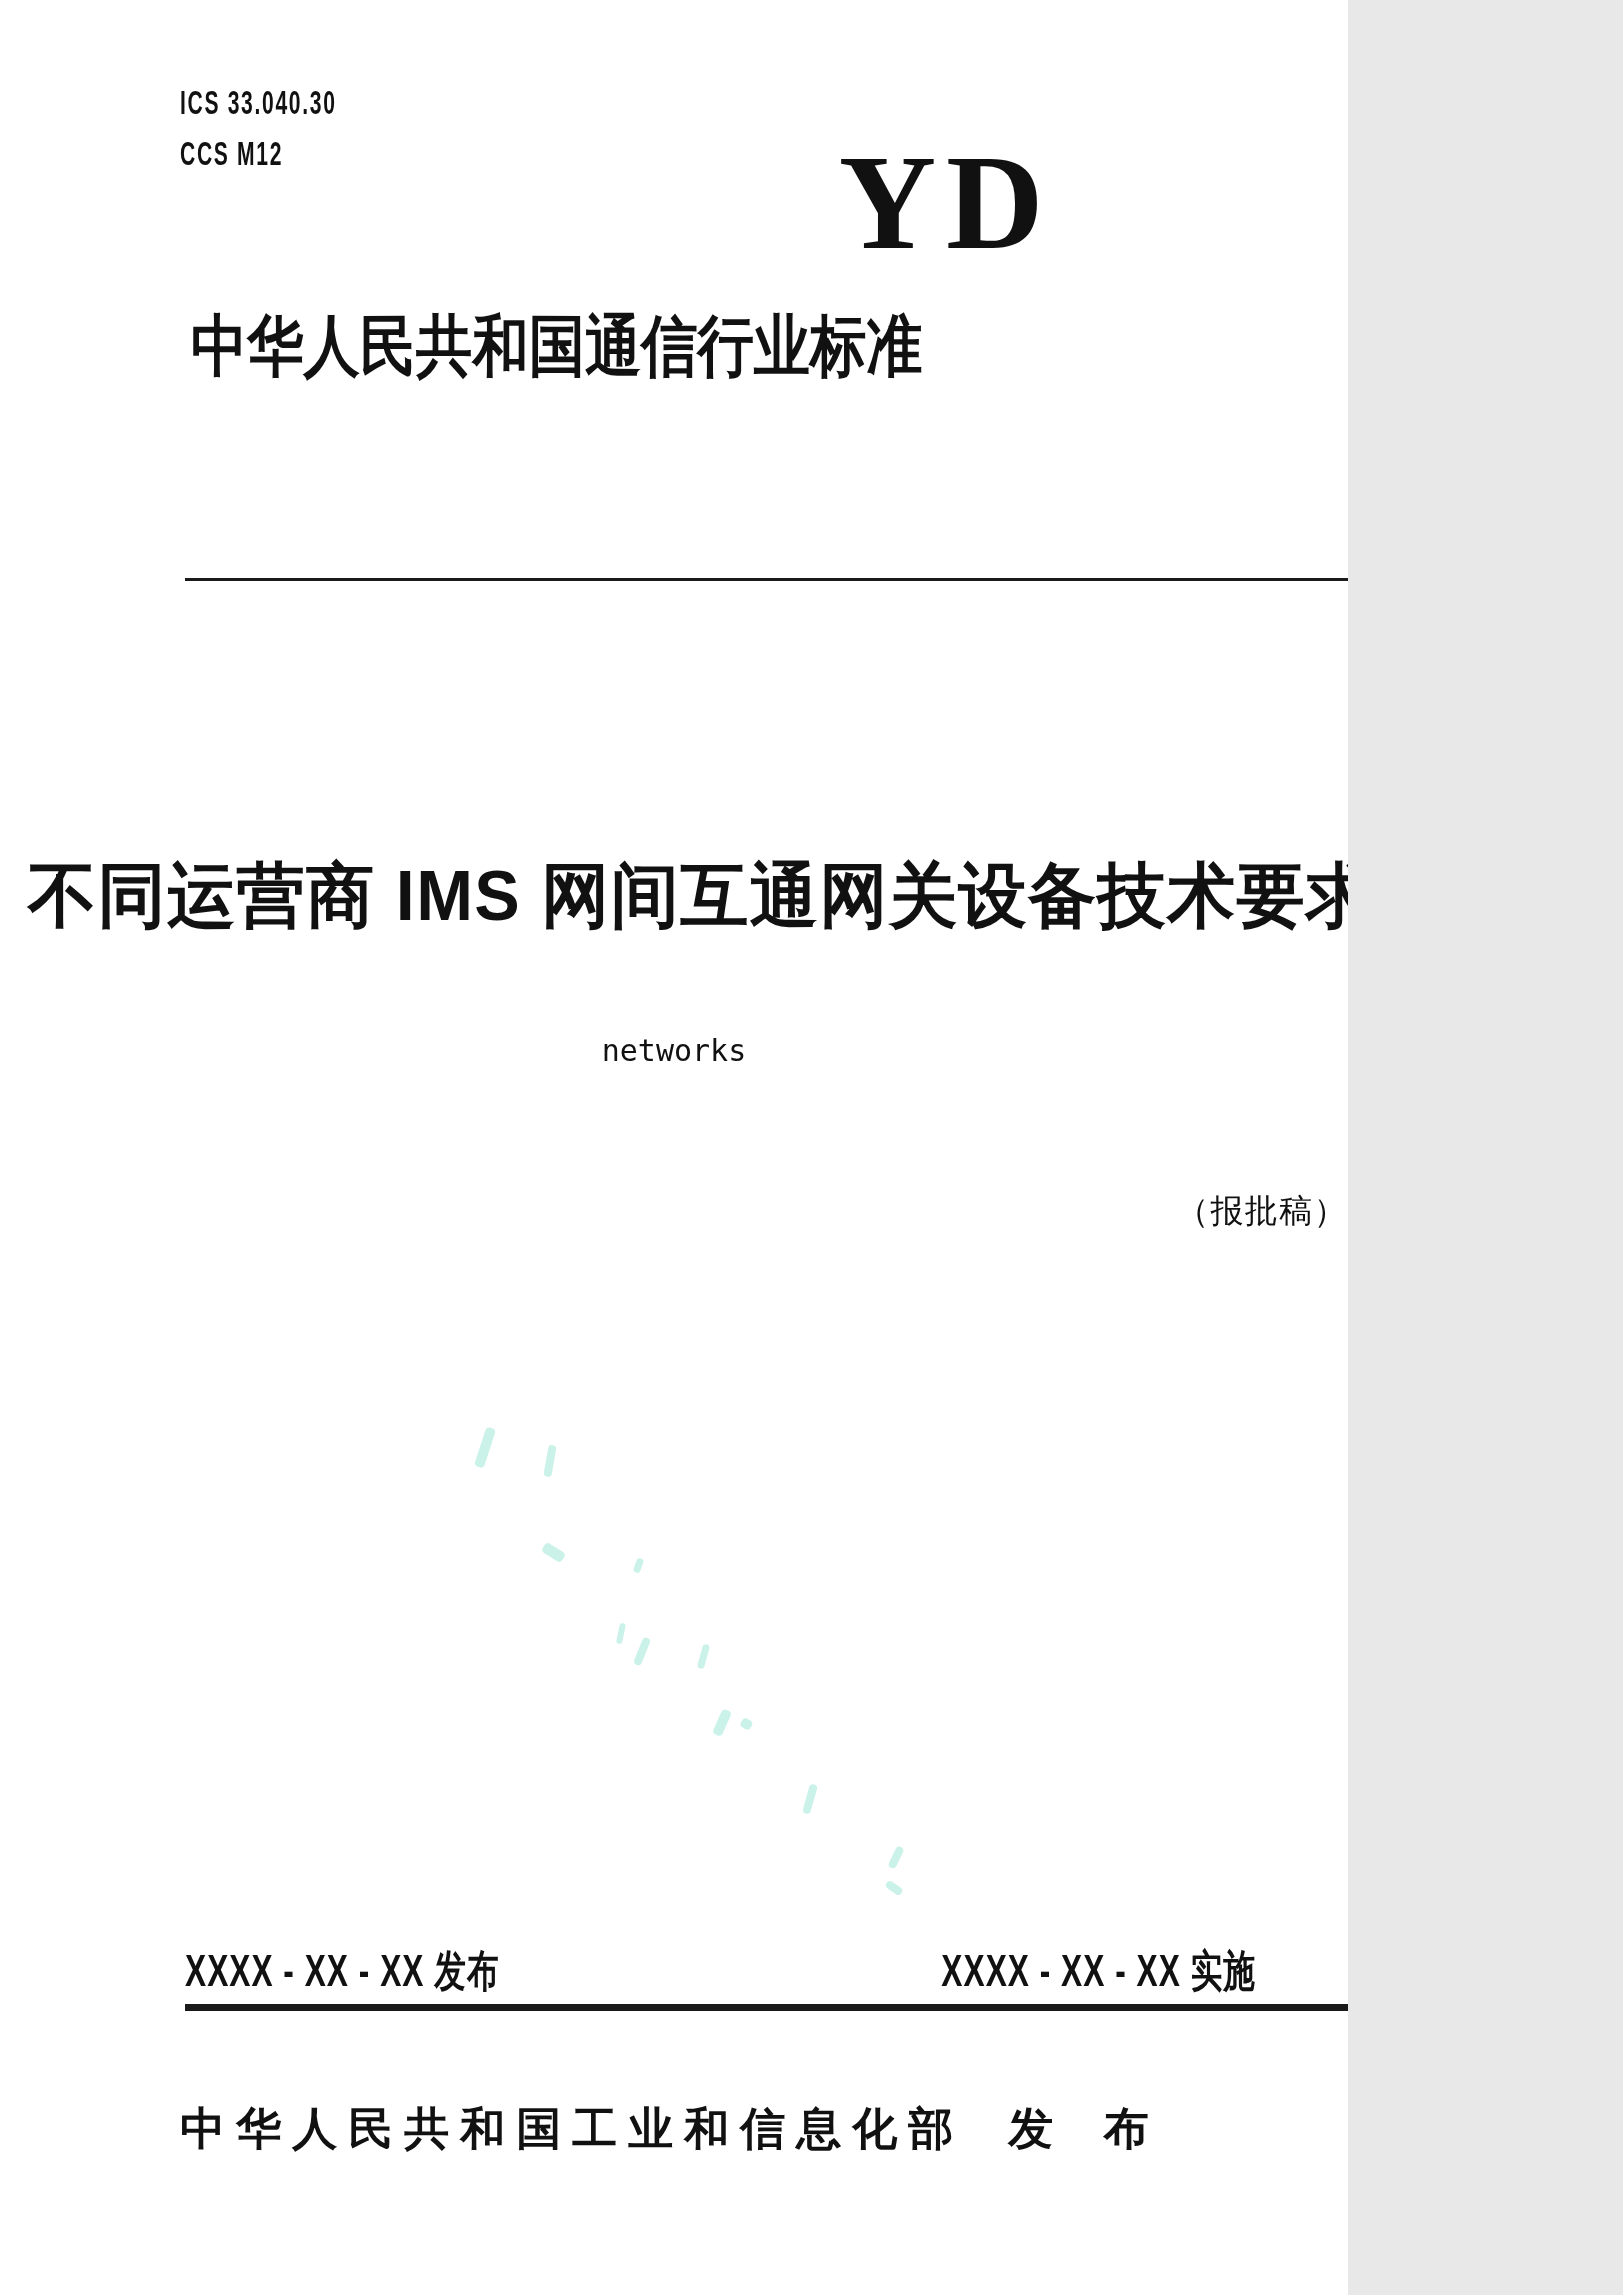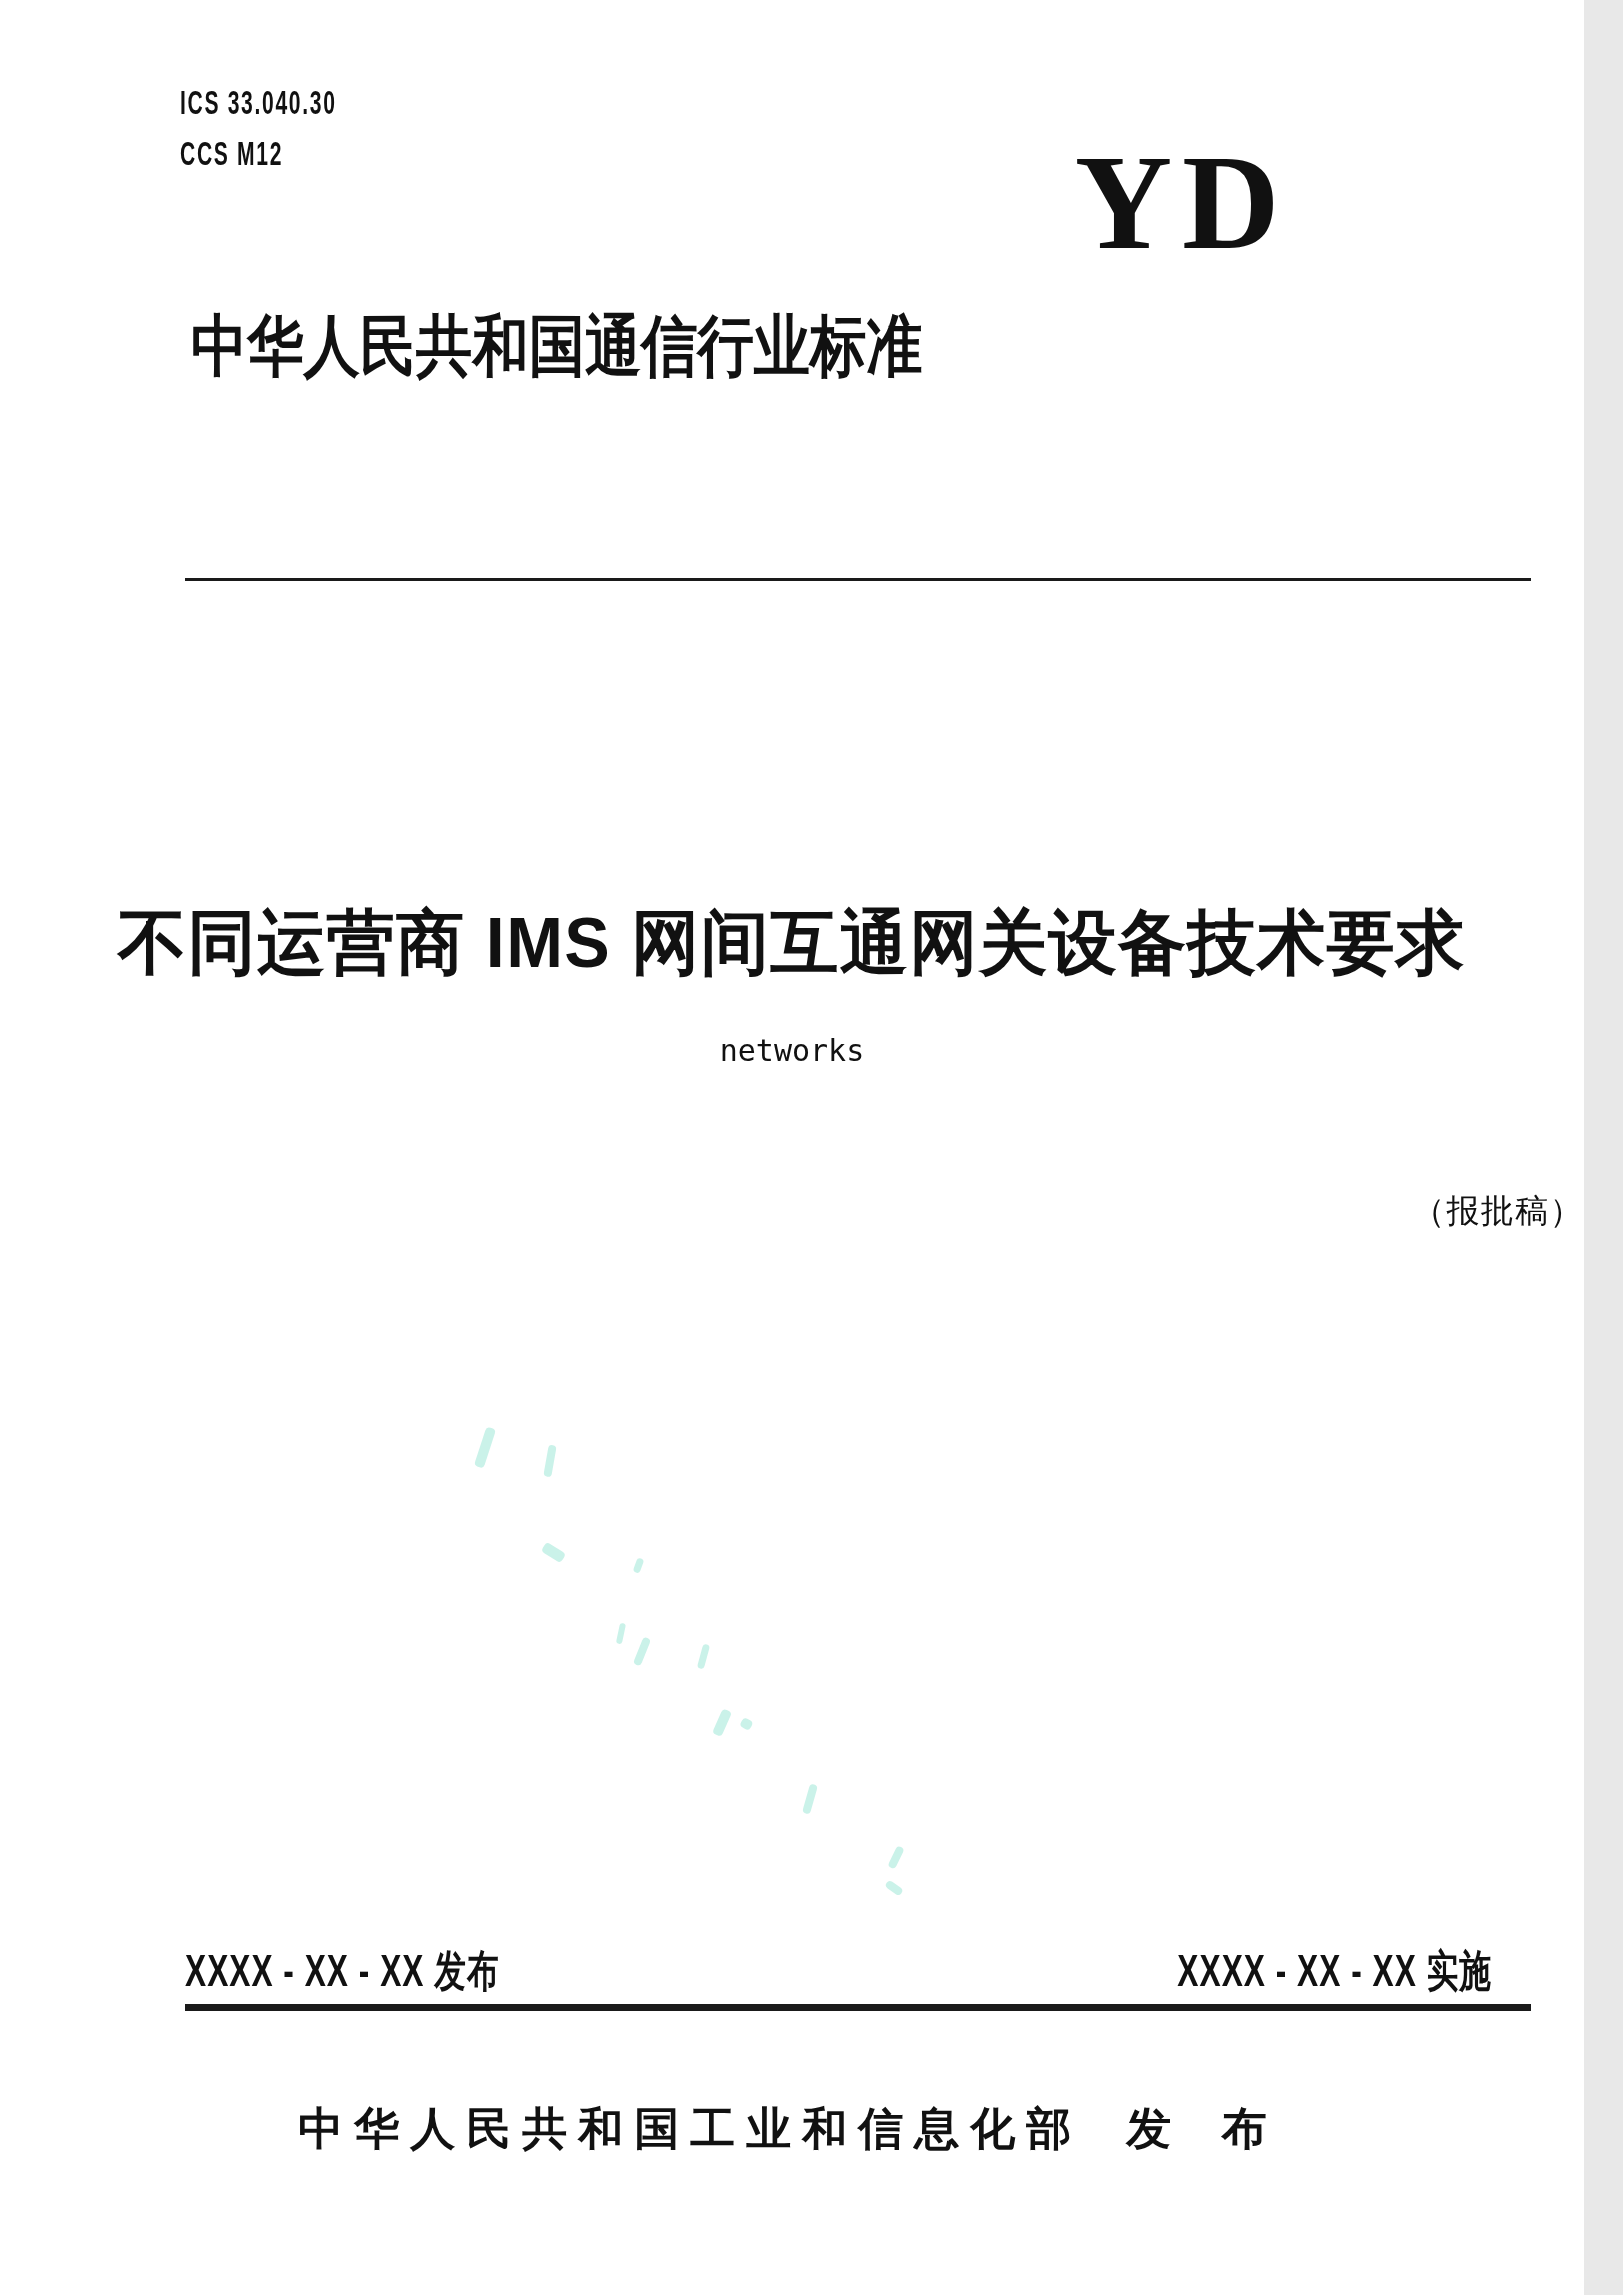--- a/index.html
+++ b/index.html
@@ -2,21 +2,21 @@
 <html style="font-size:11px"><head>
 <meta charset="utf-8">
 <style>
   html, body {
     margin: 0;
     padding: 0;
     background: #e8e8e8;
   }
   .page {
     position: relative;
-    width: 1584px;
+    width: 1348px;
     height: 2295px;
     background: #ffffff;
     overflow: hidden;
     font-family: "Liberation Sans", sans-serif;
     color: #111;
   }
 
   
   .ics-block {
     position: absolute;
@@ -97,21 +97,21 @@
     top: 578px;
     width: 1346px;
     height: 3.4px;
     background: #1a1a1a;
   }
 
   
   .title-zh {
     position: absolute;
     left: 0;
-    top: 901px;
+    top: 854px;
     width: 100%;
     text-align: center;
     font-size: 71px;
     font-weight: bold;
     line-height: 84px;
     letter-spacing: 1.4px;
     white-space: nowrap;
   }
   .title-zh .squeeze {
     display: inline-block;

